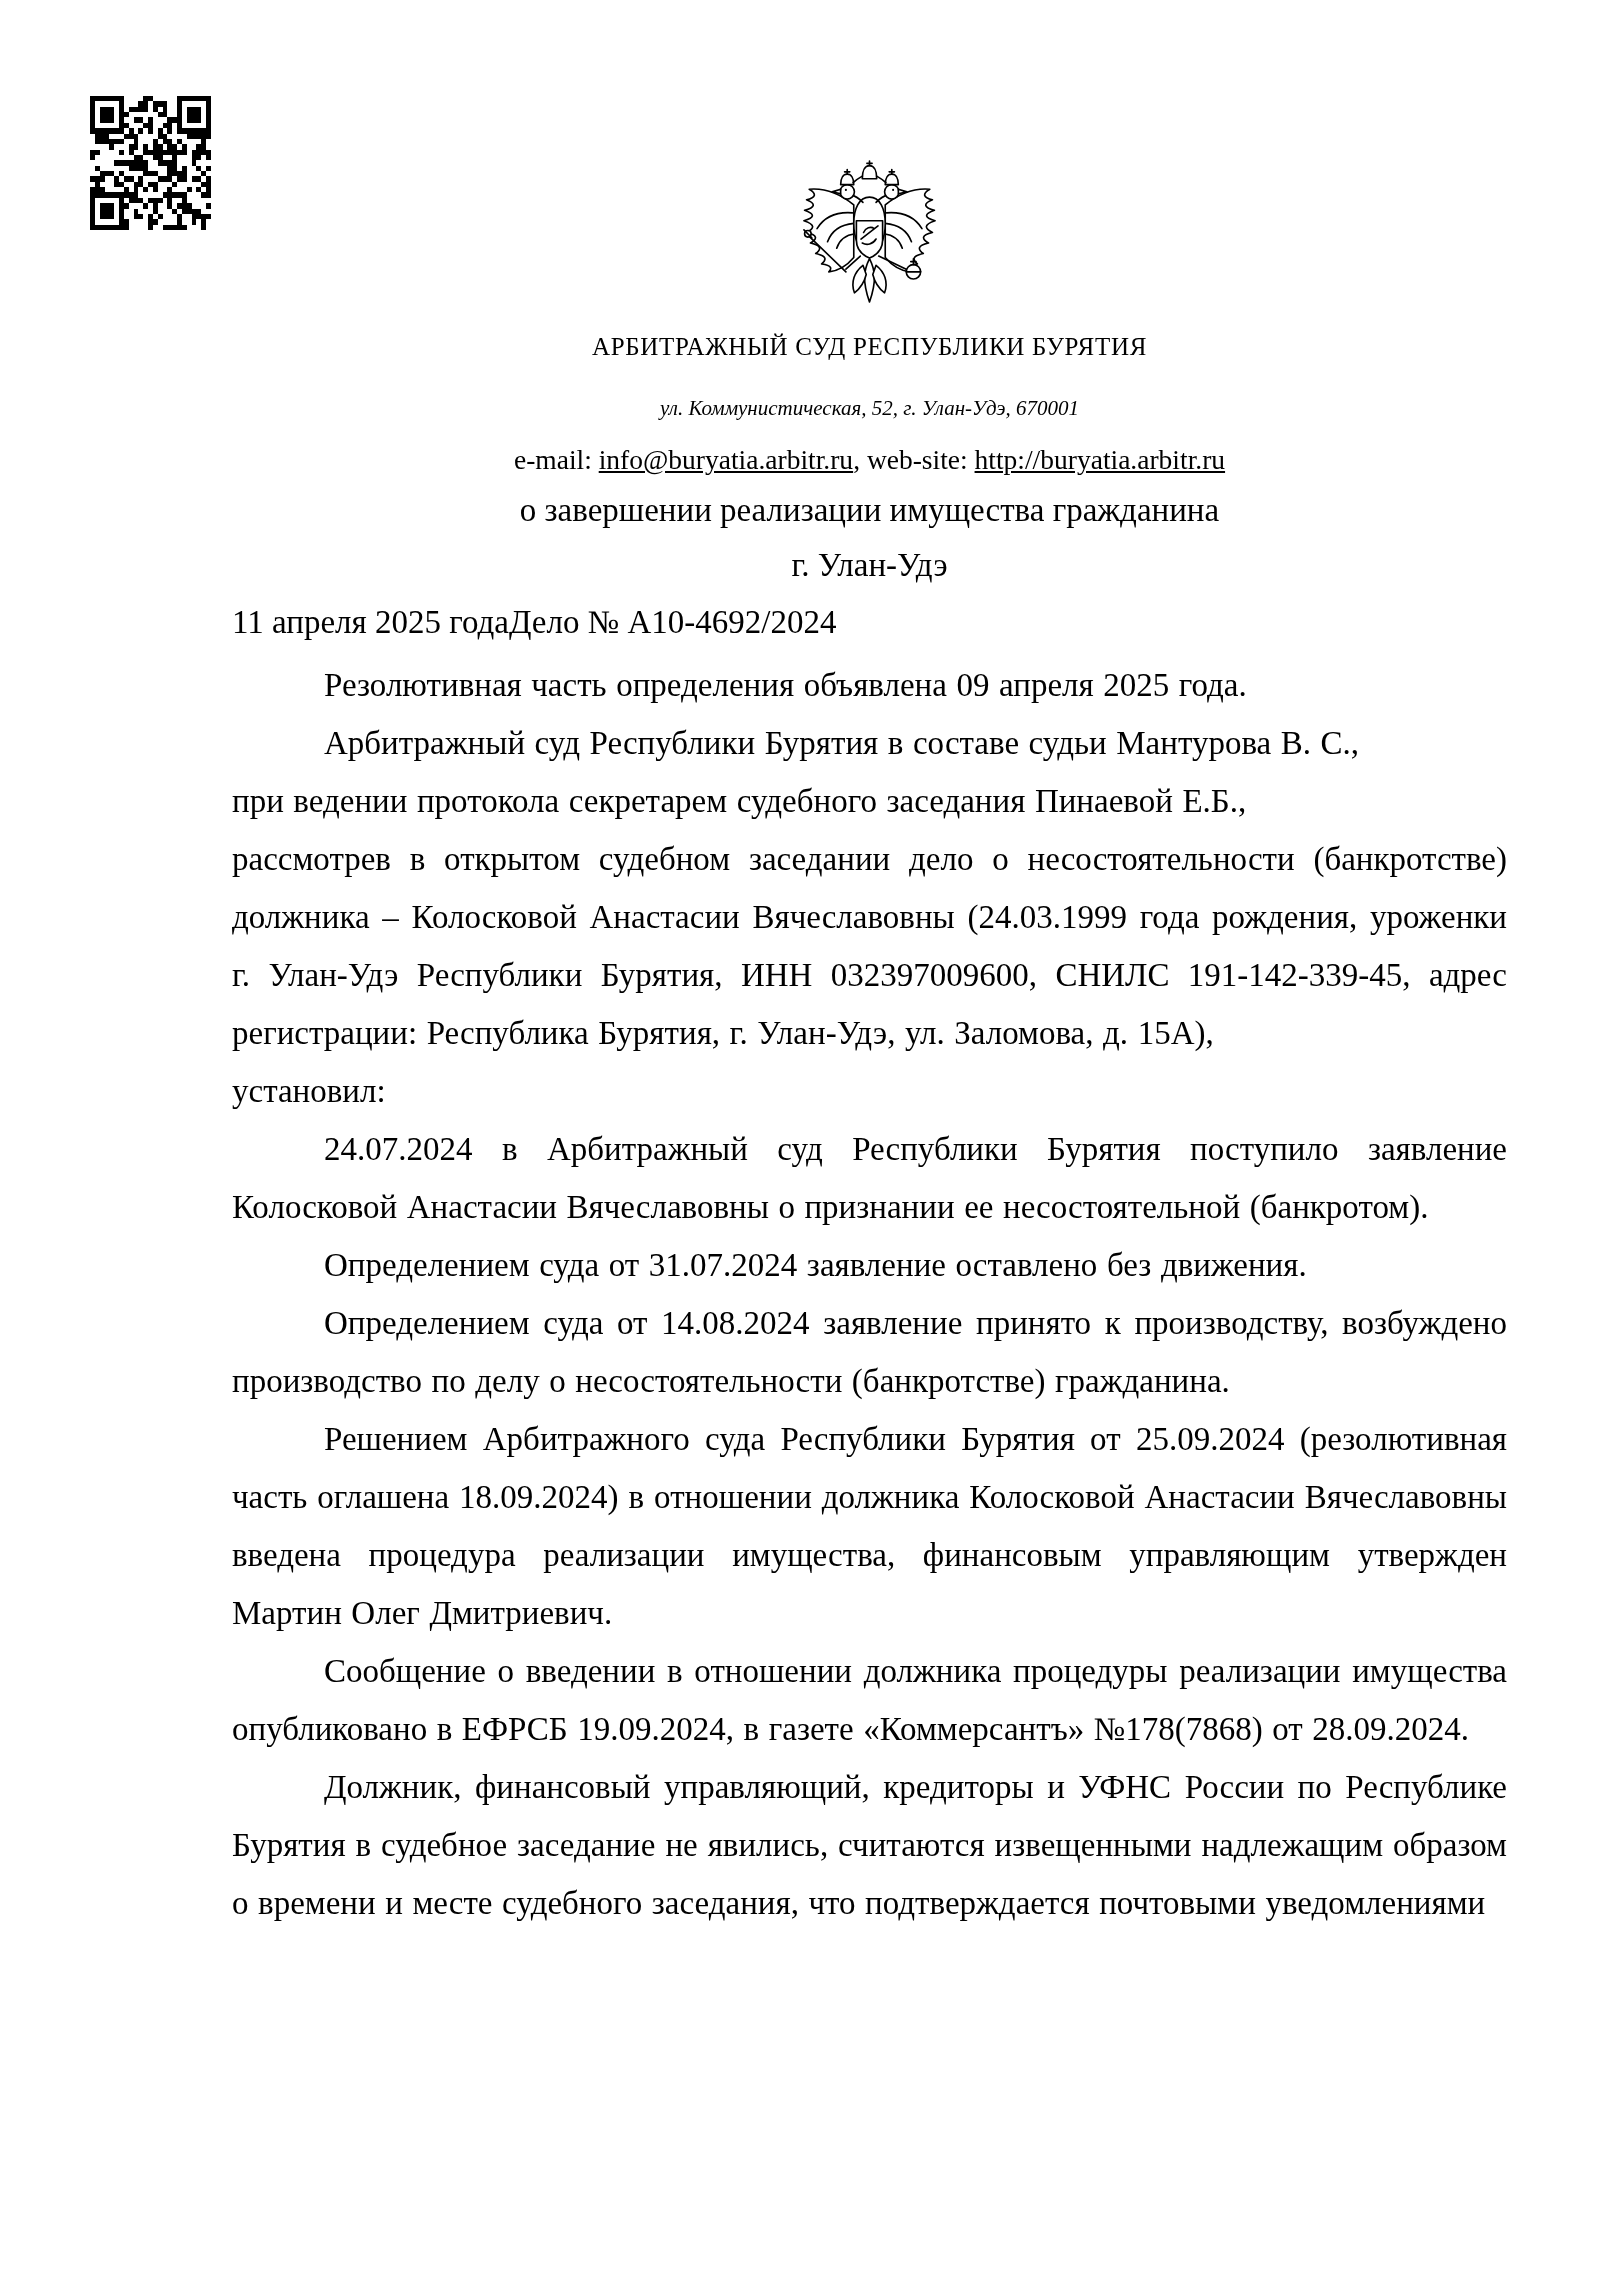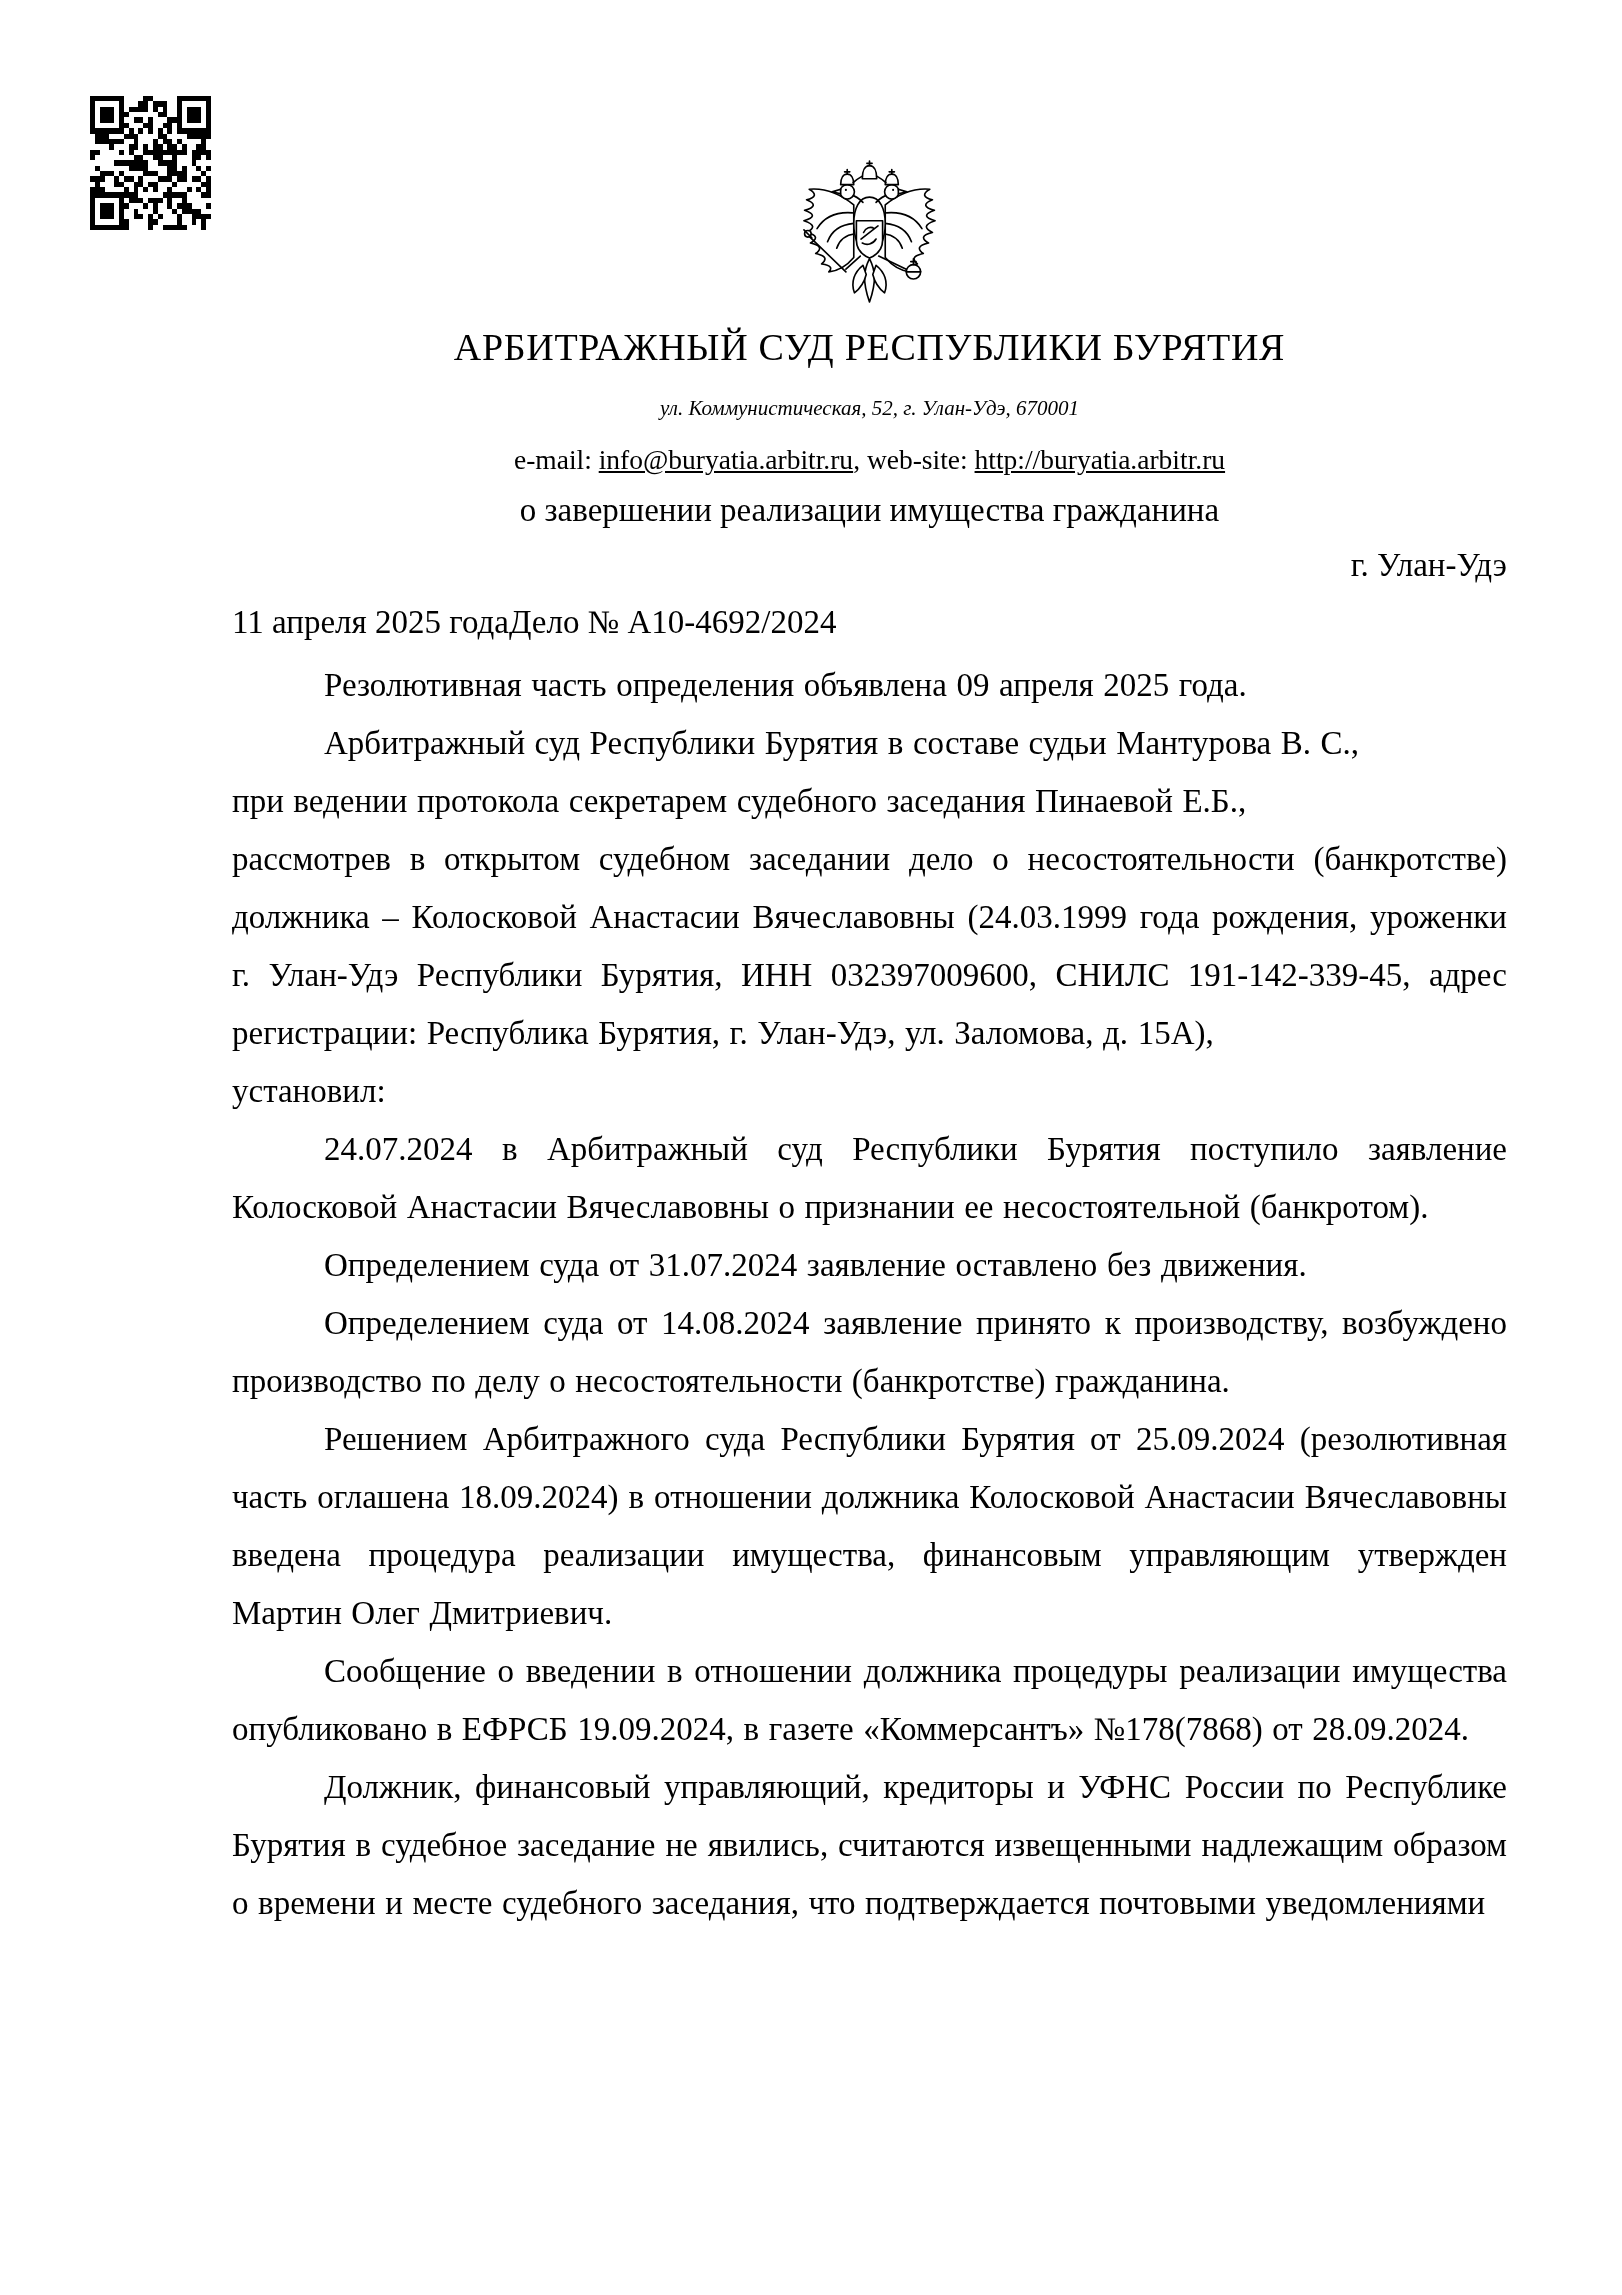--- a/index.html
+++ b/index.html
@@ -28,21 +28,21 @@
   }
   .emblem {
     width: 139px;
     height: 147px;
     margin: 159px auto 0 auto;
   }
   .emblem svg { width: 100%; height: 100%; display: block; }
   .center { text-align: center; }
   .court-name {
     margin-top: 22px;
-    font-size: 38px;
+    font-size: 25px;
     line-height: 38px;
     letter-spacing: 0.7px;
     white-space: nowrap;
   }
   .addr {
     margin-top: 26px;
     font-size: 21px;
     line-height: 33px;
     font-style: italic;
   }
@@ -61,21 +61,21 @@
   }
   .subtitle {
     margin-top: 14.4px;
     font-size: 33px;
     line-height: 38px;
   }
   .place {
     margin-top: 17px;
     font-size: 33px;
     line-height: 38px;
-    text-align: right;
+    text-align: center;
   }
   .meta-row {
     display: flex;
     margin-top: 19.6px;
     font-size: 33px;
     line-height: 38px;
   }
   .body-block { margin-top: 14.4px; font-size: 33px; }
   .para { margin: 0; line-height: 58px; word-spacing: 1.3px; }
   .para.indent { text-indent: 92px; }

